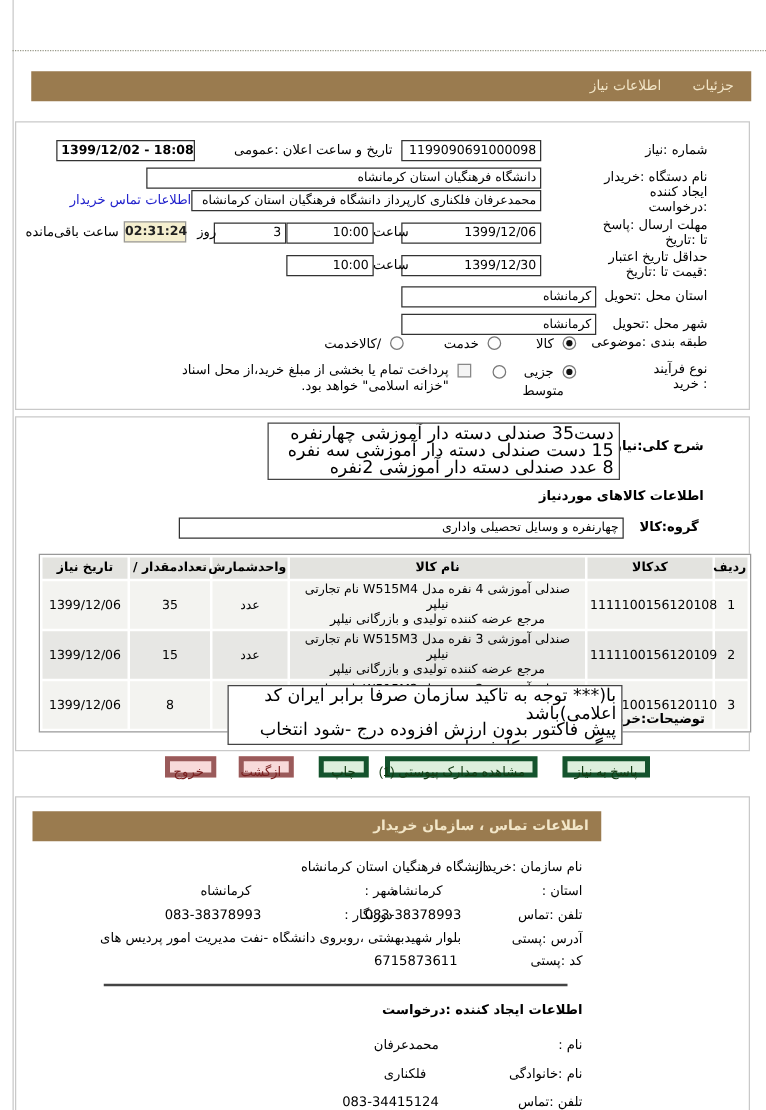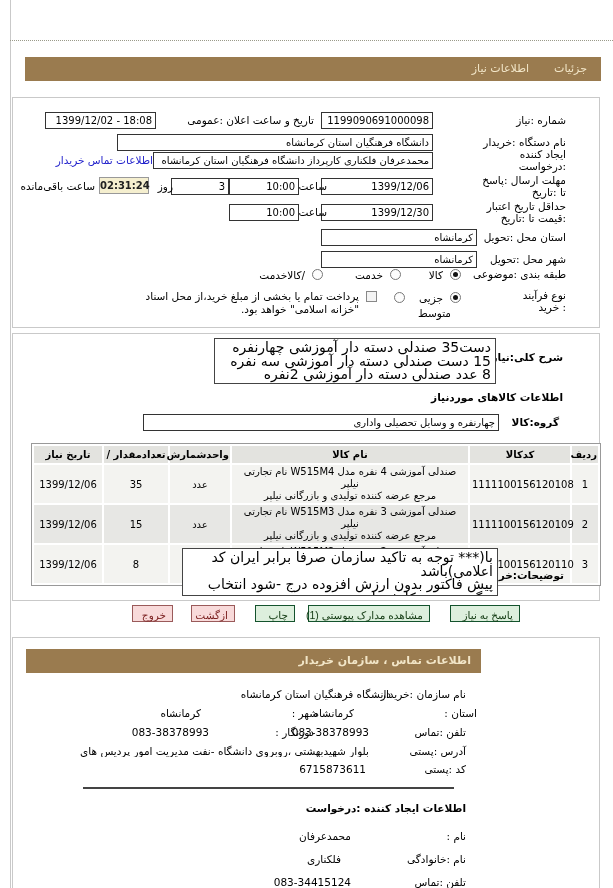--- a/index.html
+++ b/index.html
@@ -17,22 +17,22 @@
        line-height:15px;padding:0 3px;text-align:right;white-space:nowrap;overflow:hidden;}
   .ltr{direction:ltr;unicode-bidi:isolate;}
   .link{position:absolute;color:#2222cc;font-size:10.5px;white-space:nowrap;cursor:pointer;}
   .radio{position:absolute;width:11px;height:11px;border:1px solid #777;border-radius:50%;background:#fdfdfd;box-sizing:border-box;}
   .radio.sel::after{content:"";position:absolute;left:2px;top:2px;width:5px;height:5px;background:#111;border-radius:50%;}
   .chk{position:absolute;width:11px;height:11px;border:1px solid #888;background:#f4f4f4;box-sizing:border-box;}
   .hl{position:absolute;height:15px;border:1px solid #999;background:#f5efcf;font-size:10px;font-weight:bold;
       line-height:15px;text-align:center;color:#222;}
   .tbox{position:absolute;border:1px solid #444;background:#fff;font-size:14px;line-height:13.5px;
         text-align:right;padding:2px 4px;overflow:hidden;}
-  .btn{position:absolute;top:605px;height:17px;font-size:10.5px;line-height:16px;text-align:right;
-       border:1px solid #14532d;background:#ddefdd;color:#123a12;cursor:pointer;box-sizing:border-box;white-space:nowrap;}
+  .btn{position:absolute;top:605px;height:17px;font-size:10.5px;line-height:16px;text-align:left;
+       border:4px solid #14532d;background:#ddefdd;color:#123a12;cursor:pointer;box-sizing:border-box;white-space:nowrap;}
   .btn.pink{background:#f8dada;border-color:#9a5a5a;color:#7a1f1f;}
   table.goods{position:absolute;left:18px;top:109px;width:560px;border:1px solid #999;
               border-collapse:separate;border-spacing:2px;background:#fff;table-layout:fixed;}
   table.goods th{background:#e3e3df;font-size:10px;font-weight:bold;padding:3px 1px;text-align:center;}
   table.goods td{font-size:10px;padding:1px 2px;text-align:center;vertical-align:middle;}
   tr.r-odd td{background:#f3f3f0;}
   tr.r-even td{background:#e7e7e4;}
   .nameline{font-size:10px;line-height:12px;text-align:center;}
   .divider{position:absolute;height:2px;background:#444;}
   .val{position:absolute;font-size:10.5px;white-space:nowrap;}
@@ -46,21 +46,21 @@
 <div class="bar" style="left:25px;top:57px;width:576px;height:24px;">
   <span class="tab" style="right:14px;">جزئیات</span>
   <span class="tab" style="right:72px;">اطلاعات نیاز</span>
 </div>
 
 <div class="card" style="left:12px;top:97px;width:586px;height:229px;">
 
   <div class="lbl" style="right:33px;top:16px;">شماره :نیاز</div>
   <div class="inp ltr" style="right:166px;width:104px;top:14px;">1199090691000098</div>
   <div class="lbl" style="right:285px;top:16px;">تاریخ و ساعت اعلان :عمومی</div>
-  <div class="inp ltr" style="right:443px;width:103px;top:14px;">1399/12/02 - 18:08</div>
+  <div class="inp ltr" style="right:443px;width:103px;top:14px;font-weight:bold;">1399/12/02 - 18:08</div>
 
   <div class="lbl" style="right:33px;top:38px;">نام دستگاه :خریدار</div>
   <div class="inp" style="right:166px;width:308px;top:36px;">دانشگاه فرهنگیان استان کرمانشاه</div>
 
   <div class="lbl2" style="right:33px;top:50px;">
     <div>ایجاد کننده</div>
     <div>:درخواست</div>
   </div>
   <div class="inp" style="right:166px;width:272px;top:54px;">محمدعرفان  فلکناری کارپرداز دانشگاه فرهنگیان استان کرمانشاه</div>
   <div class="link" style="right:446px;top:56px;">اطلاعات تماس خریدار</div>
@@ -197,21 +197,21 @@
 
 <div class="card" style="left:12px;top:637px;width:586px;height:250px;">
 
   <div class="bar" style="left:13px;width:455px;top:11px;height:24px;font-weight:bold;">
     <span style="position:absolute;right:10px;top:5px;">اطلاعات  تماس ، سازمان خریدار</span>
   </div>
 
   <div class="lbl" style="right:133px;top:50px;">نام سازمان :خریدار</div>
   <div class="val" style="right:208px;top:50px;">دانشگاه فرهنگیان استان کرمانشاه</div>
 
-  <div class="lbl" style="right:122px;top:69px;">استان :</div>
+  <div class="lbl" style="right:133px;top:69px;">استان :</div>
   <div class="val" style="right:245px;top:69px;">کرمانشاه</div>
   <div class="lbl" style="right:281px;top:69px;">شهر :</div>
   <div class="val" style="right:398px;top:69px;">کرمانشاه</div>
 
   <div class="lbl" style="right:133px;top:88px;">تلفن :تماس</div>
   <div class="val ltr" style="right:230px;top:88px;">083-38378993</div>
   <div class="lbl" style="right:285px;top:88px;">دورنگار :</div>
   <div class="val ltr" style="right:390px;top:88px;">083-38378993</div>
 
   <div class="lbl" style="right:133px;top:107px;">آدرس :پستی</div>

